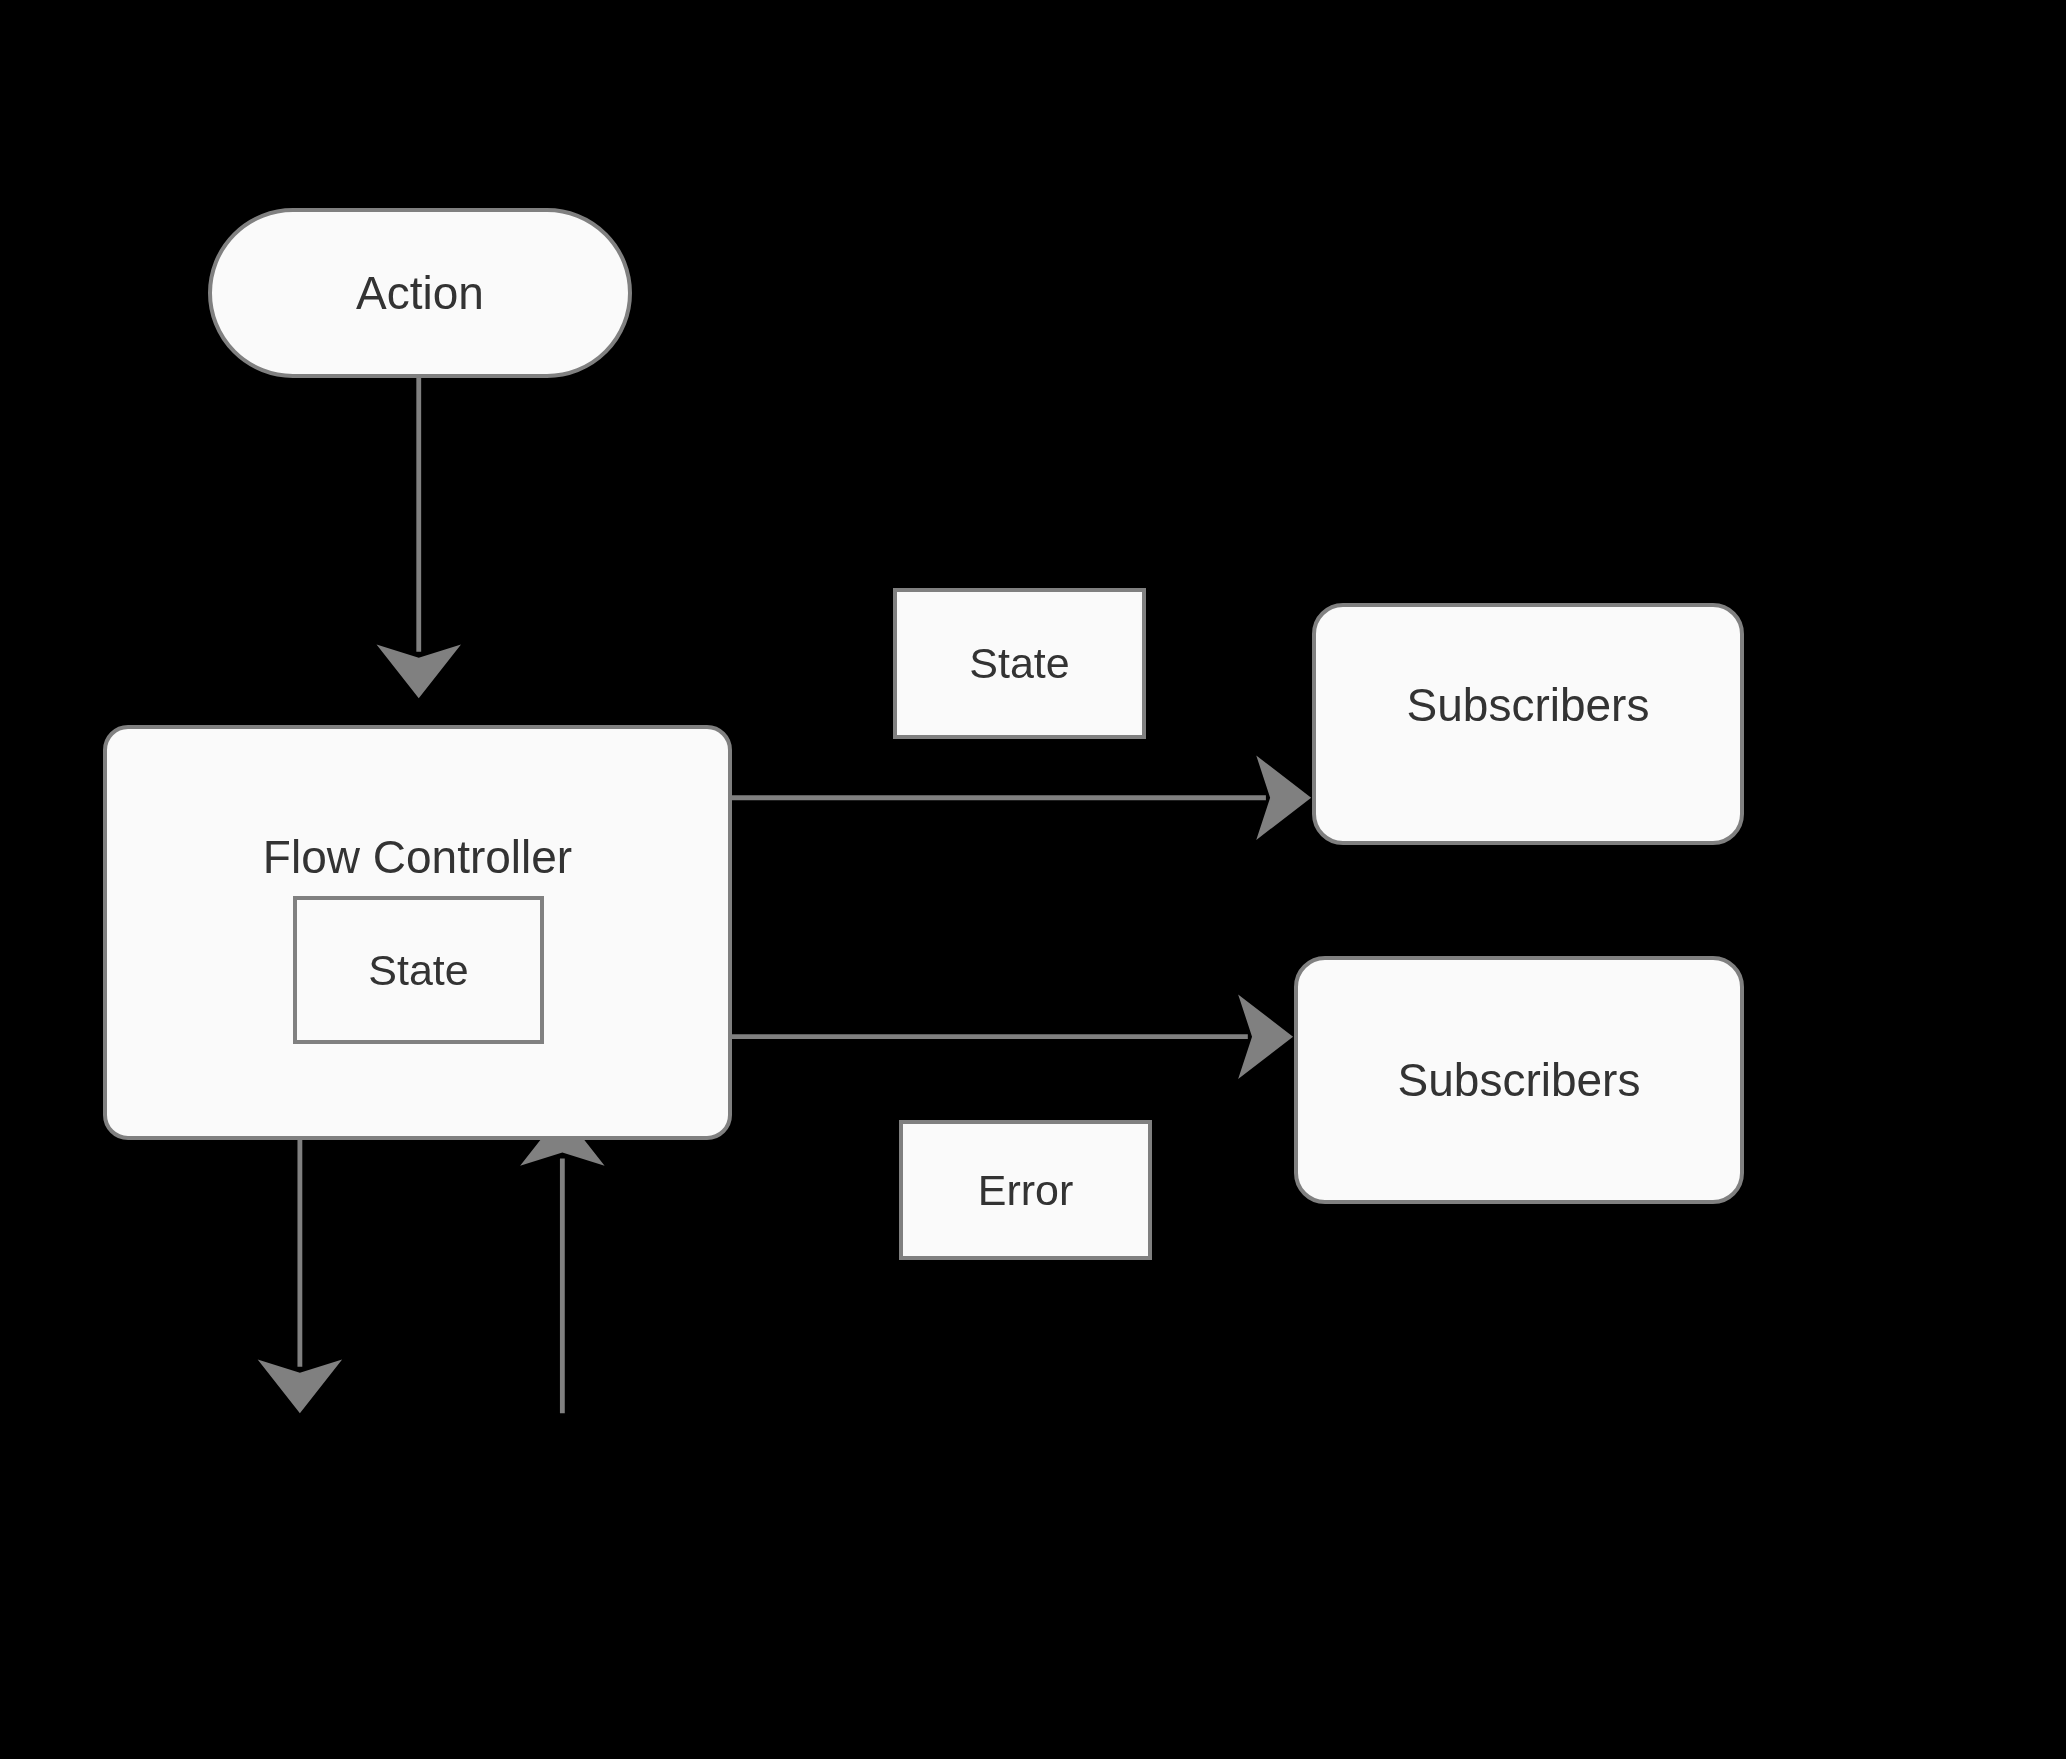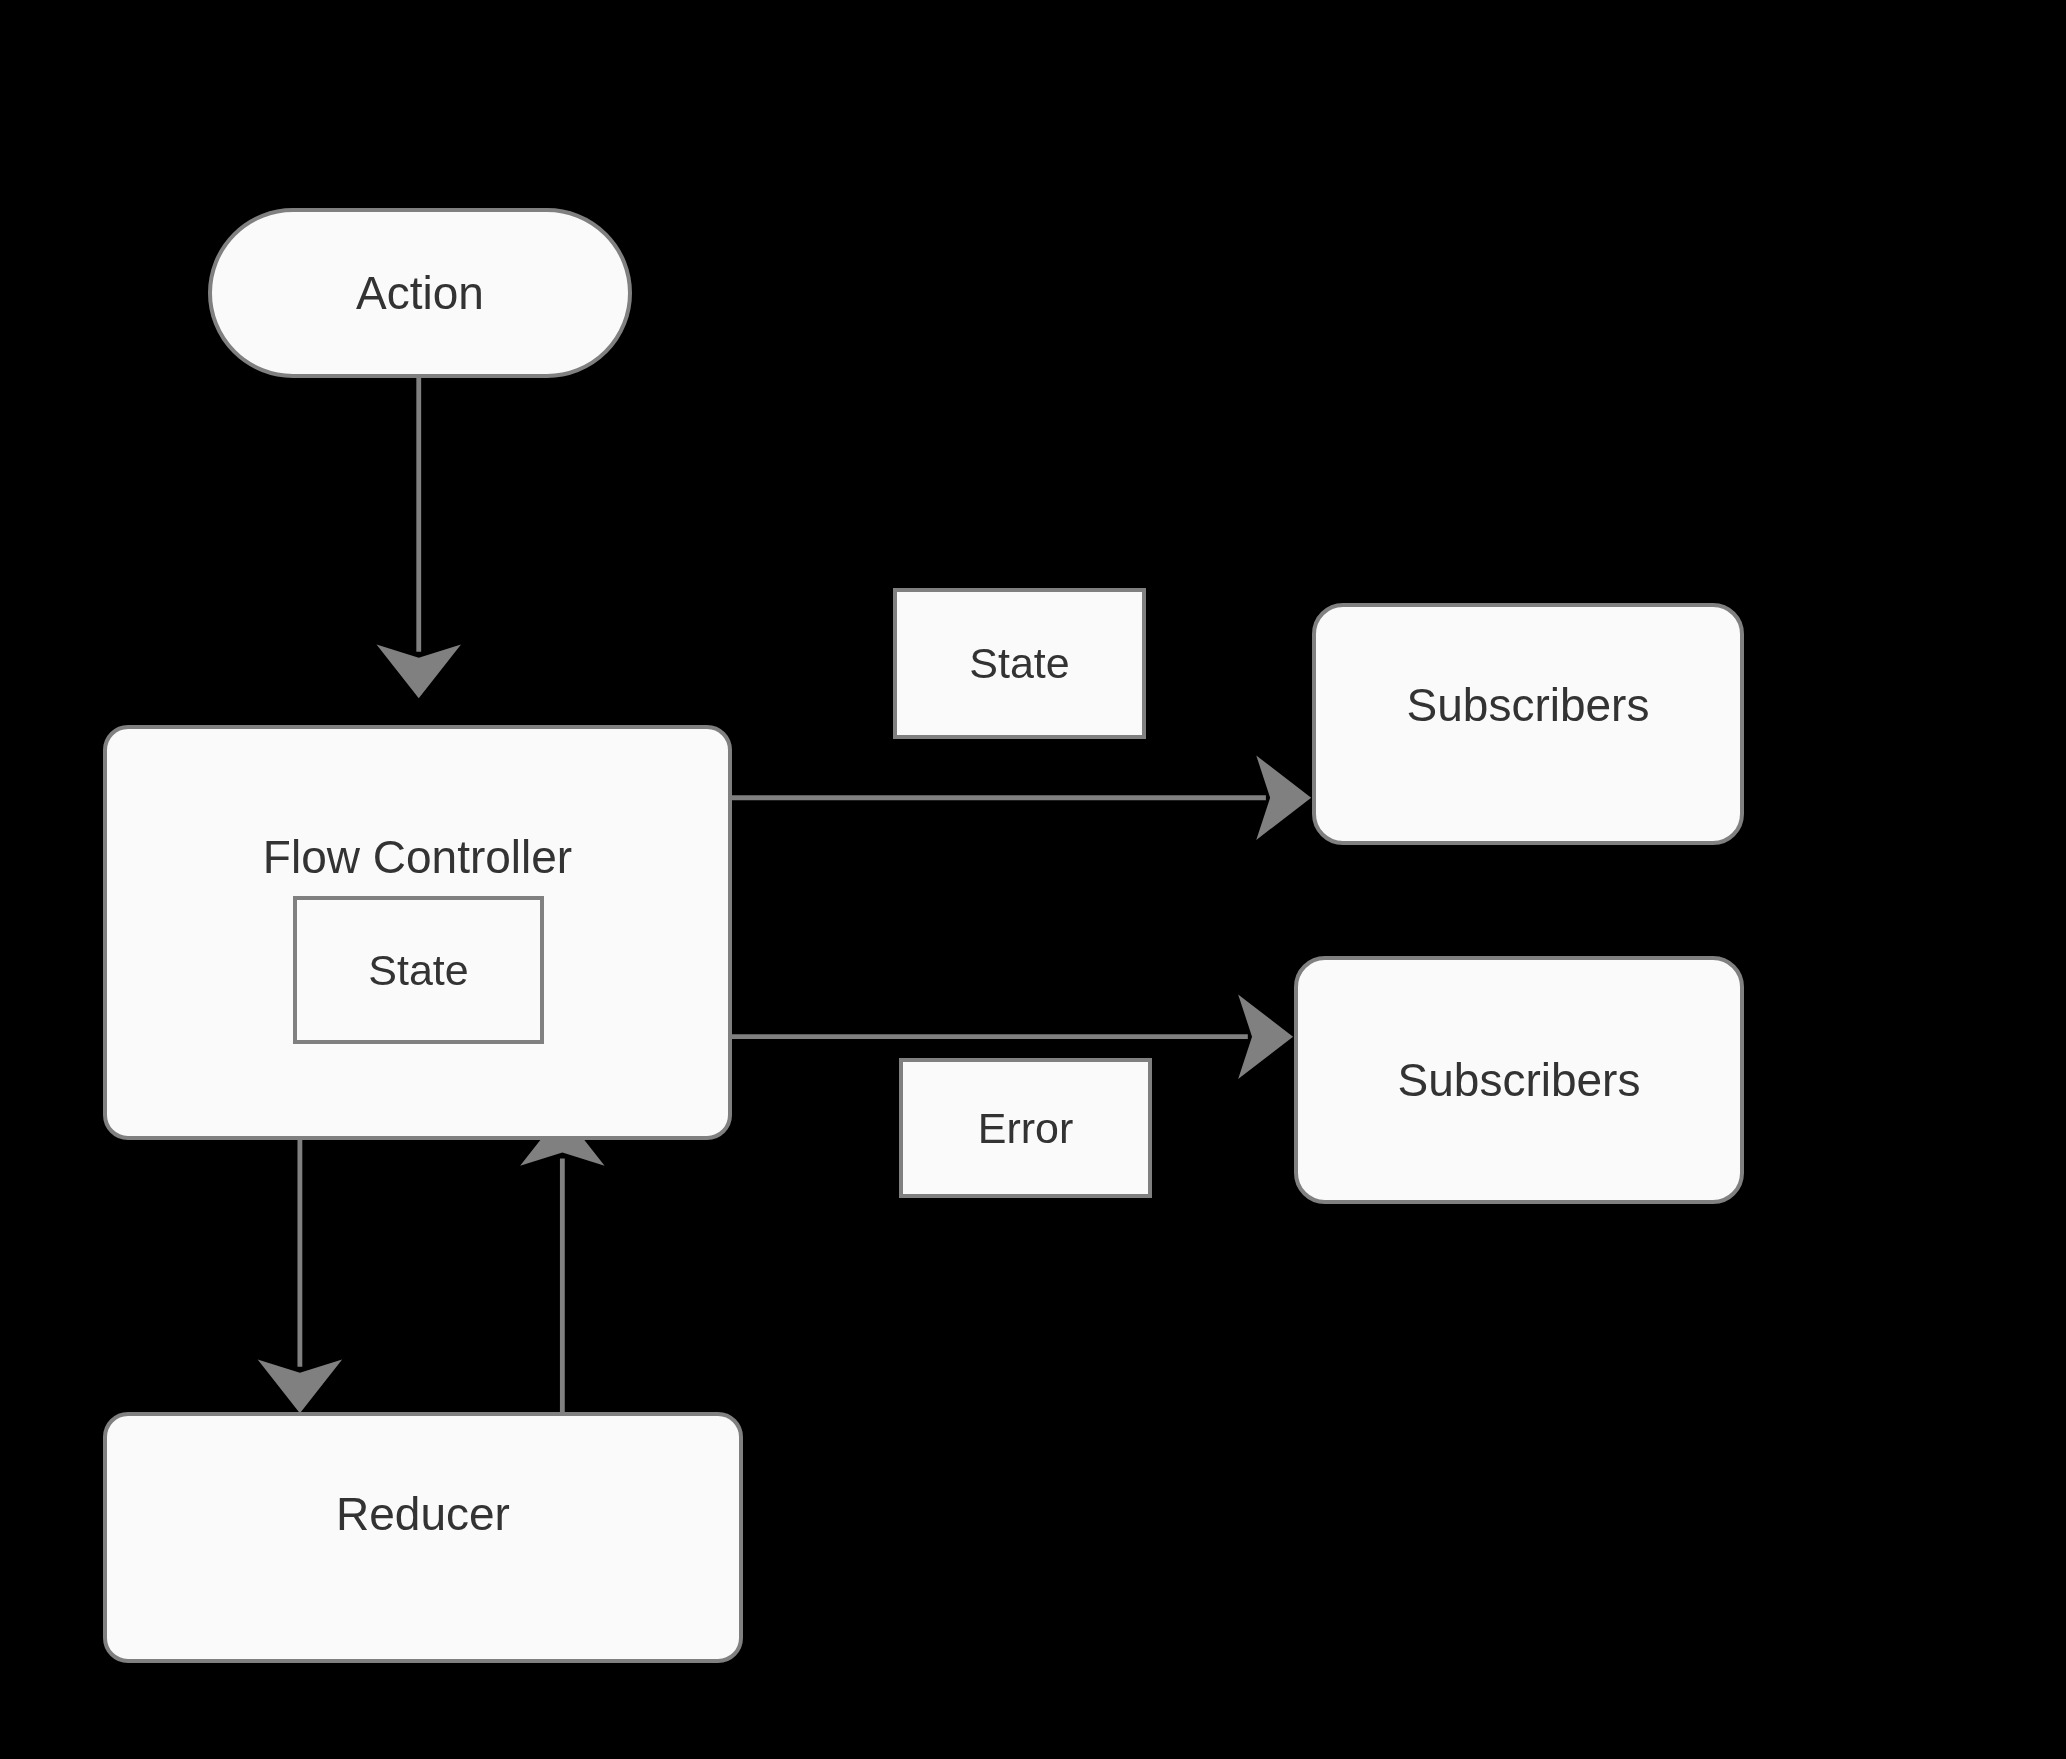--- a/index.html
+++ b/index.html
@@ -131,21 +131,21 @@
     white-space: nowrap;
   }
   #label-state-edge {
     left: 893px;
     top: 588px;
     width: 253px;
     height: 151px;
   }
   #label-error-edge {
     left: 899px;
-    top: 1058px;
+    top: 1120px;
     width: 253px;
     height: 140px;
   }
 
   
   #edges {
     position: absolute;
     left: 0;
     top: 0;
     width: 2066px;
@@ -206,23 +206,20 @@
   </div>
 
   <div class="node" id="node-subscribers-1">
     <span>Subscribers</span>
   </div>
 
   <div class="node" id="node-subscribers-2">
     <span>Subscribers</span>
   </div>
 
-  <div class="node" id="node-reducer">
-    <span>Reducer</span>
-  </div>
 
   <div class="edge-label" id="label-state-edge">
     <span>State</span>
   </div>
 
   <div class="edge-label" id="label-error-edge">
     <span>Error</span>
   </div>
 
 </div>

